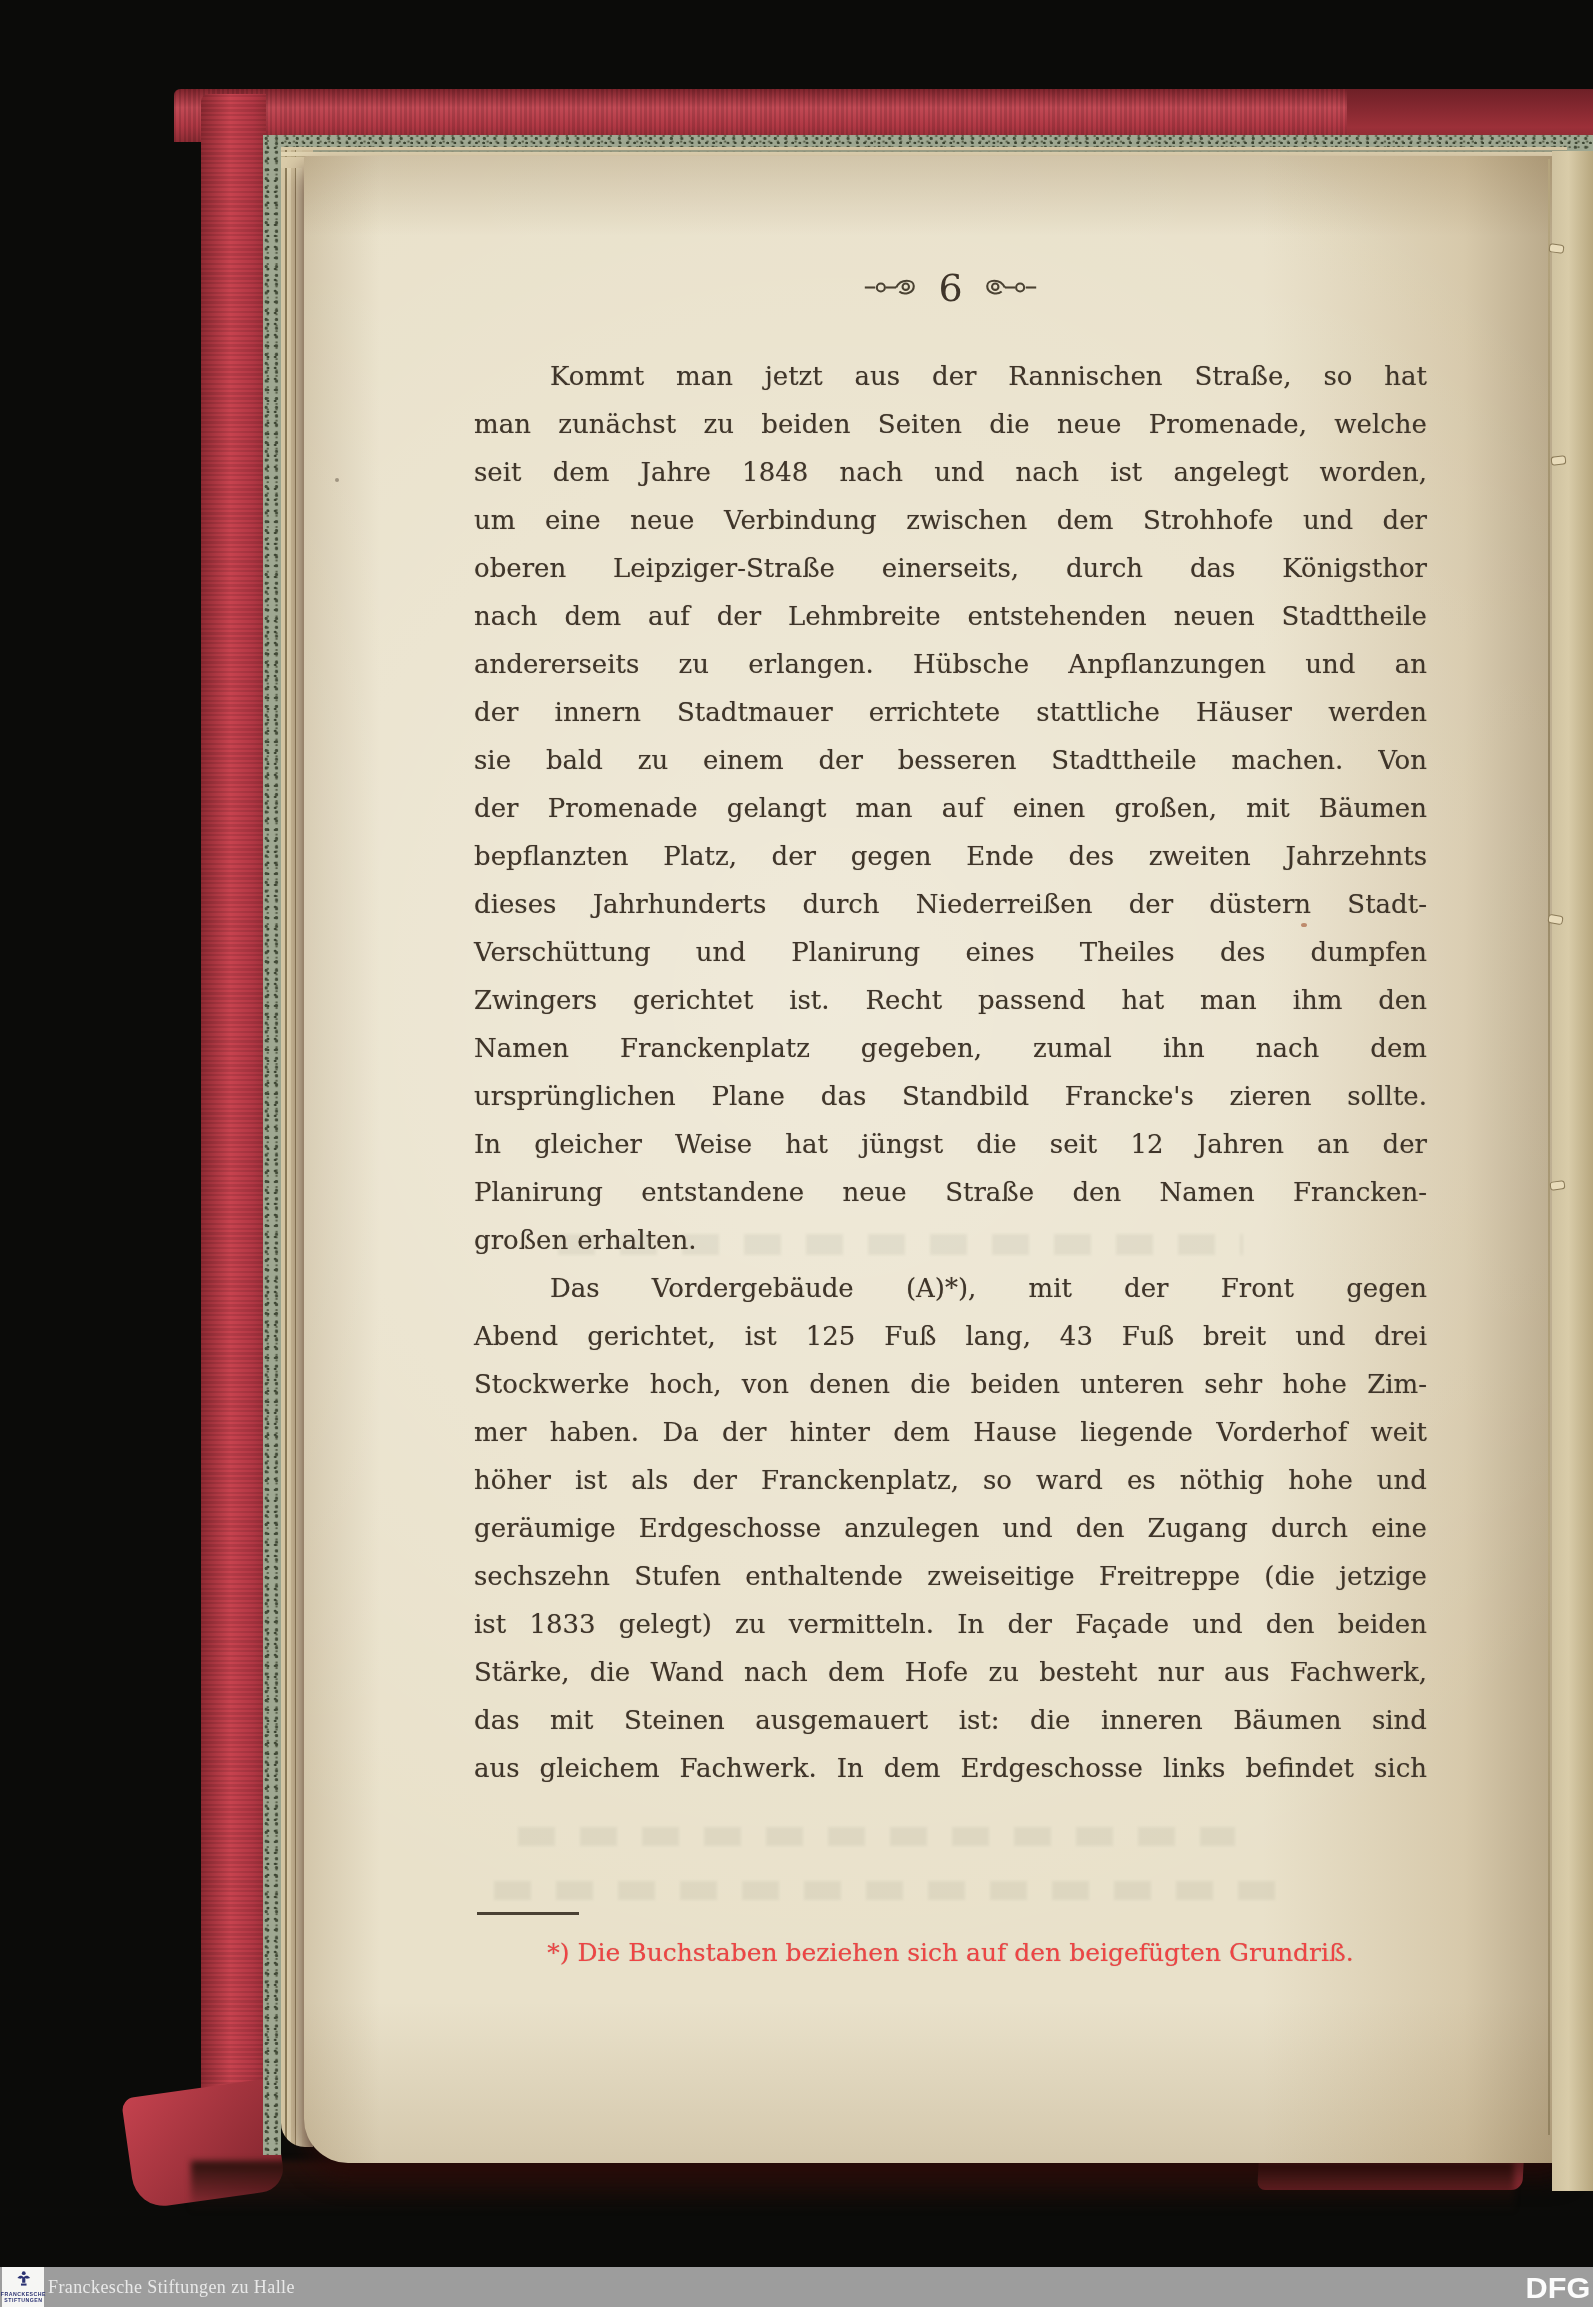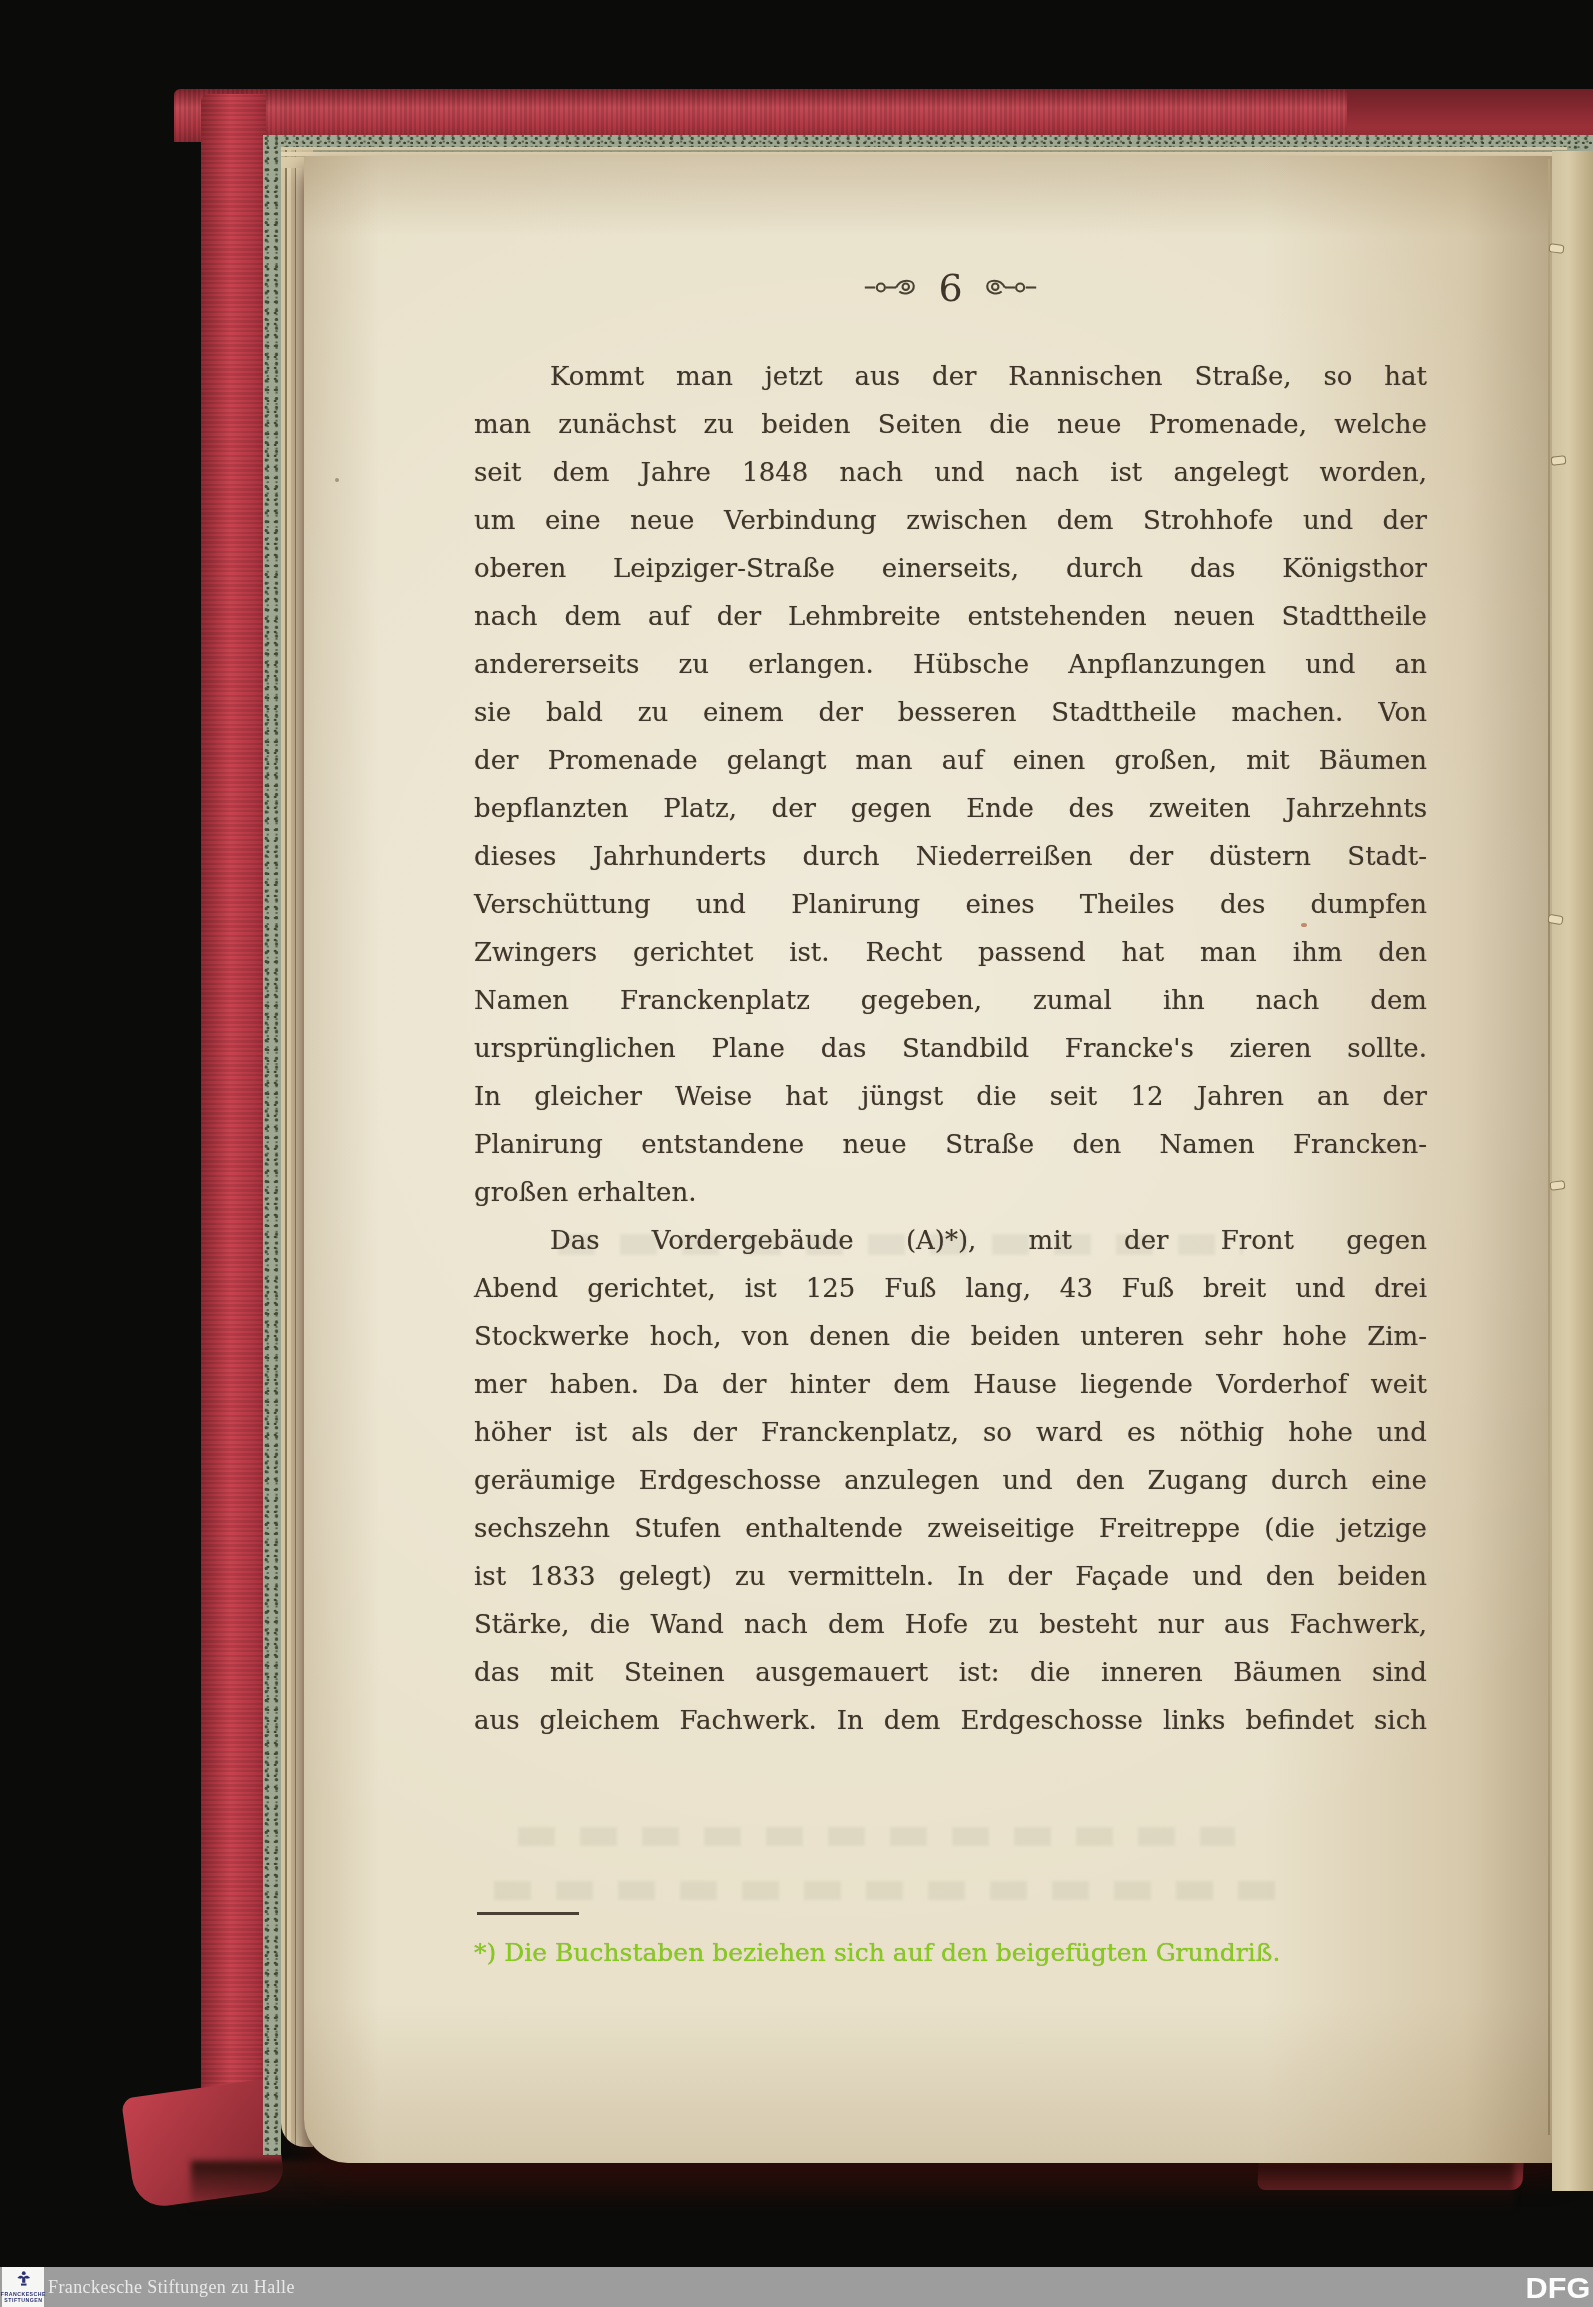--- a/index.html
+++ b/index.html
@@ -58,22 +58,22 @@
     display:flex;align-items:center;justify-content:center;gap:21px;color:#453b2c;}
   .pagenum{font-size:38px;line-height:1;color:#3f352a;}
   .orn svg{display:block;}
   .textcol{position:absolute;left:474px;top:352px;width:953px;color:#3f352a;
     font-size:26px;word-spacing:0.8px;}
   .ln{height:48px;line-height:48px;white-space:nowrap;text-align:justify;
     text-align-last:justify;text-shadow:0 0 0.8px rgba(62,50,35,.45);}
   .ln.indent{padding-left:76px;}
   .ln.short{text-align-last:left;}
   .fnrule{position:absolute;left:477px;top:1912px;width:102px;height:3.2px;background:#4a4134;}
-  .footnote{position:absolute;left:474px;top:1938px;width:953px;text-align:left;
-    font-size:25px;color:#84cc16;text-shadow:0 0 0.8px rgba(62,50,35,.4);}
+  .footnote{position:absolute;left:474px;top:1938px;width:953px;text-align:center;
+    font-size:25px;color:#ef4444;text-shadow:0 0 0.8px rgba(62,50,35,.4);}
   .ghost{position:absolute;opacity:.07;filter:blur(1.6px);
     background:repeating-linear-gradient(90deg,#4c5642 0 37px,transparent 37px 62px);}
   .speck{position:absolute;border-radius:50%;}
   
   .bar{position:absolute;left:0;top:2267px;width:1594px;height:40px;background:#9d9d9d;}
   .logobox{position:absolute;left:2.4px;top:2267px;width:42px;height:40px;background:#f6f6f4;
     display:flex;flex-direction:column;align-items:center;justify-content:center;gap:0.8px;}
   .logobox .t{font-family:"Liberation Sans",sans-serif;font-size:5.2px;letter-spacing:0.5px;
     color:#2b3272;font-weight:bold;line-height:5.6px;}
   .bartitle{position:absolute;left:48px;top:2267px;height:52px;line-height:40px;
@@ -139,20 +139,21 @@
   </div>
 
   <div class="textcol">
     <div class="ln indent">Kommt man jetzt aus der Rannischen Straße, so hat</div>
     <div class="ln">man zunächst zu beiden Seiten die neue Promenade, welche</div>
     <div class="ln">seit dem Jahre 1848 nach und nach ist angelegt worden,</div>
     <div class="ln">um eine neue Verbindung zwischen dem Strohhofe und der</div>
     <div class="ln">oberen Leipziger-Straße einerseits, durch das Königsthor</div>
     <div class="ln">nach dem auf der Lehmbreite entstehenden neuen Stadttheile</div>
     <div class="ln">andererseits zu erlangen.  Hübsche Anpflanzungen und an</div>
+    <div class="ln">der innern Stadtmauer errichtete stattliche Häuser werden</div>
     <div class="ln">sie bald zu einem der besseren Stadttheile machen.  Von</div>
     <div class="ln">der Promenade gelangt man auf einen großen, mit Bäumen</div>
     <div class="ln">bepflanzten Platz, der gegen Ende des zweiten Jahrzehnts</div>
     <div class="ln">dieses Jahrhunderts durch Niederreißen der düstern Stadt-</div>
     <div class="ln">Verschüttung und Planirung eines Theiles des dumpfen</div>
     <div class="ln">Zwingers gerichtet ist.  Recht passend hat man ihm den</div>
     <div class="ln">Namen Franckenplatz gegeben, zumal ihn nach dem</div>
     <div class="ln">ursprünglichen Plane das Standbild Francke's zieren sollte.</div>
     <div class="ln">In gleicher Weise hat jüngst die seit 12 Jahren an der</div>
     <div class="ln">Planirung entstandene neue Straße den Namen Francken-</div>

